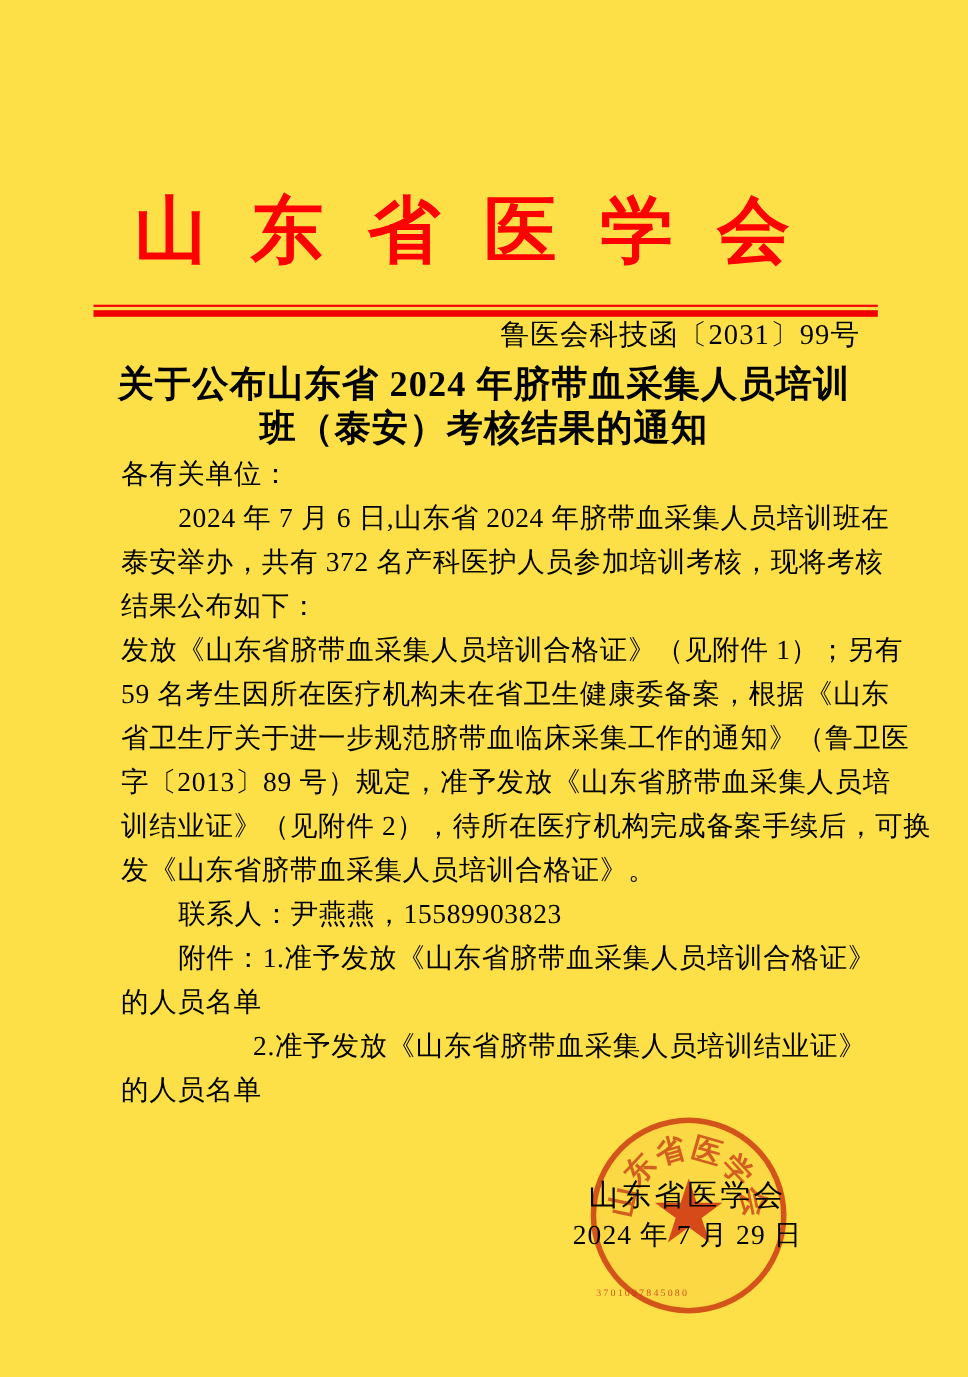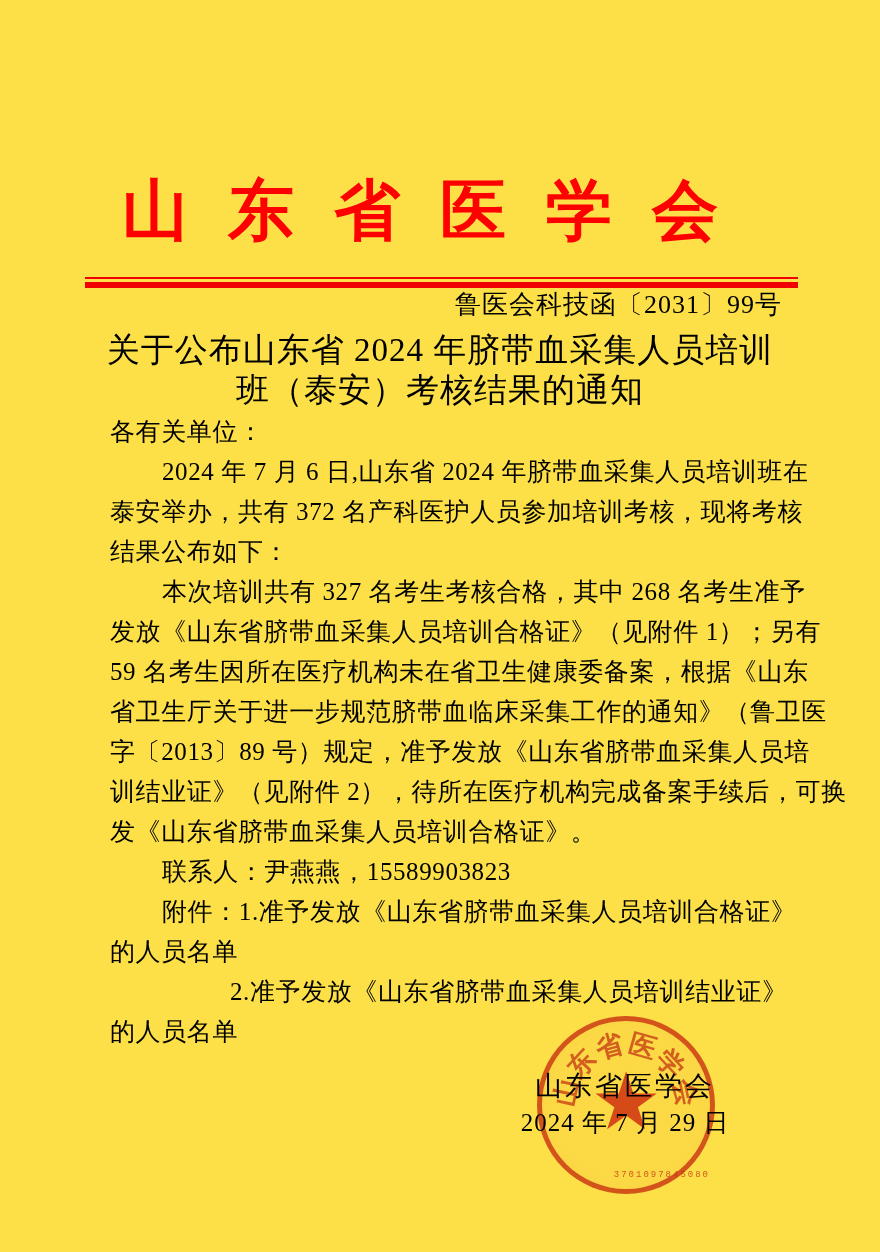--- a/index.html
+++ b/index.html
@@ -24,21 +24,21 @@
 
   
   .doc-number{
     position:absolute;top:290px;right:98px;
     font-size:26px;line-height:30px;letter-spacing:1px;
   }
 
   
   .notice-title{
     position:absolute;top:330px;left:0;width:880px;
-    text-align:center;font-size:33px;line-height:40px;font-weight:normal;
+    text-align:center;font-size:33px;line-height:40px;font-weight:bold;
     letter-spacing:1px;
   }
 
   
   .body-block{
     position:absolute;top:412px;left:110px;width:672px;
     font-size:25px;letter-spacing:0.6px;
   }
   .body-line{height:40px;line-height:40px;white-space:nowrap;}
   .ind{padding-left:52px;}
@@ -76,23 +76,23 @@
   .r2{transform:translate(-50%,-50%) rotate(-16deg) translateY(-61px);}
   .r3{transform:translate(-50%,-50%) rotate(16deg)  translateY(-61px);}
   .r4{transform:translate(-50%,-50%) rotate(47deg)  translateY(-61px);}
   .r5{transform:translate(-50%,-50%) rotate(78deg)  translateY(-61px);}
   .seal-star{
     position:absolute;left:50%;top:50%;transform:translate(-50%,-54%);
     font-size:80px;line-height:1;color:rgba(210,62,62,0.88);
     font-family:"DejaVu Sans",sans-serif;
   }
   .seal-code{
-    position:absolute;bottom:9px;left:0;width:100%;text-align:right;
+    position:absolute;bottom:9px;left:0;width:100%;text-align:left;
     font-size:9px;letter-spacing:2px;color:rgba(198,56,56,0.78);
-    font-family:Liberation Mono, monospace;
+    font-family:Liberation Serif, serif;
   }
 </style>
 </head>
 <body>
 
 <div class="page">
 
   <div class="letterhead">山东省医学会</div>
 
   <div class="rule rule-thin"></div>
@@ -103,21 +103,20 @@
   <div class="notice-title">
     <div>关于公布山东省 2024 年脐带血采集人员培训</div>
     <div>班（泰安）考核结果的通知</div>
   </div>
 
   <div class="body-block">
     <div class="body-line">各有关单位：</div>
     <div class="body-line ind">2024 年 7 月 6 日,山东省 2024 年脐带血采集人员培训班在</div>
     <div class="body-line">泰安举办，共有 372 名产科医护人员参加培训考核，现将考核</div>
     <div class="body-line">结果公布如下：</div>
-    <div class="body-line ind">本次培训共有 327 名考生考核合格，其中 268 名考生准予</div>
     <div class="body-line">发放《山东省脐带血采集人员培训合格证》（见附件 1）；另有</div>
     <div class="body-line">59 名考生因所在医疗机构未在省卫生健康委备案，根据《山东</div>
     <div class="body-line">省卫生厅关于进一步规范脐带血临床采集工作的通知》（鲁卫医</div>
     <div class="body-line">字〔2013〕89 号）规定，准予发放《山东省脐带血采集人员培</div>
     <div class="body-line">训结业证》（见附件 2），待所在医疗机构完成备案手续后，可换</div>
     <div class="body-line">发《山东省脐带血采集人员培训合格证》。</div>
     <div class="body-line ind">联系人：尹燕燕，15589903823</div>
     <div class="body-line ind">附件：1.准予发放《山东省脐带血采集人员培训合格证》</div>
     <div class="body-line">的人员名单</div>
     <div class="body-line ind-att">2.准予发放《山东省脐带血采集人员培训结业证》</div>

